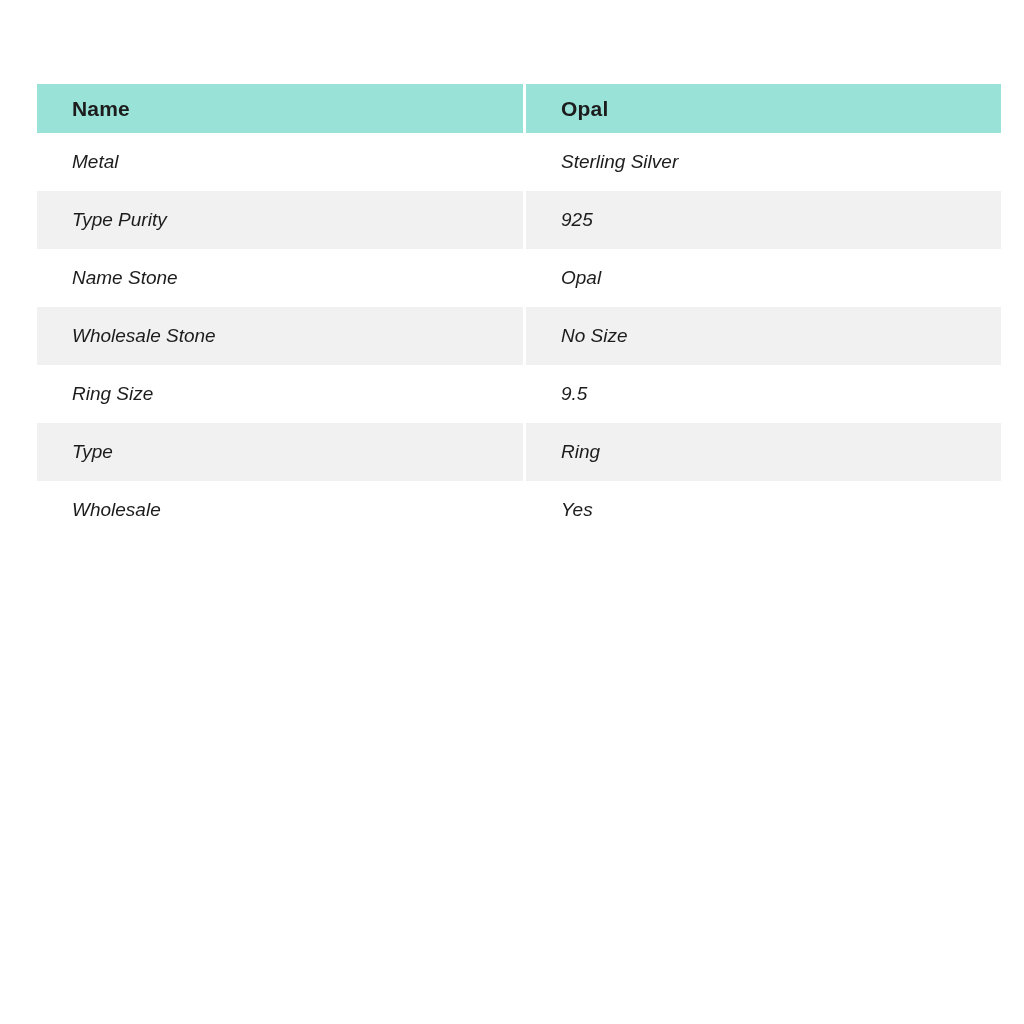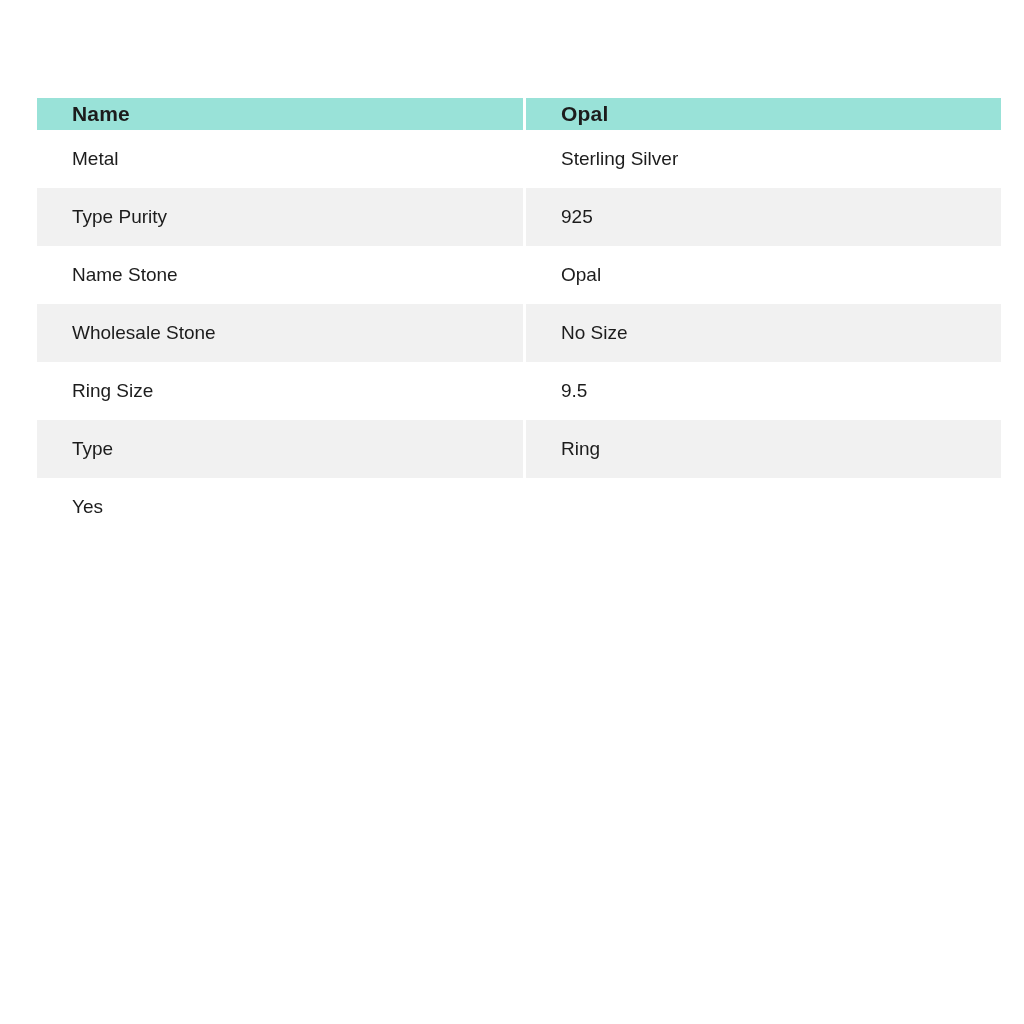--- a/index.html
+++ b/index.html
@@ -22,39 +22,40 @@
     left: 37px;
     top: 84px;
     width: 964px;
   }
   .row {
     display: grid;
     grid-template-columns: 486px 1fr;
     column-gap: 3px;
     width: 100%;
   }
-  .header-row { height: 32px; margin-top: 14px; }
+  .header-row { height: 49px; }
   .data-row { height: 58px; }
   .cell {
     display: flex;
     align-items: center;
     padding-left: 35px;
     overflow: hidden;
     white-space: nowrap;
   }
   .header-row .cell {
     background: var(--header-bg);
     font-size: 21px;
     font-weight: 700;
     letter-spacing: 0.2px;
   }
   .data-row .cell {
     background: #ffffff;
     font-size: 19px;
     font-weight: 400;
+    font-style: italic;
   }
   .data-row.alt .cell {
     background: var(--row-alt-bg);
   }
 </style>
 </head>
 <body>
 
 <div class="spec-table">
 
@@ -116,17 +117,20 @@
     <div class="cell">
       <span>Type</span>
     </div>
     <div class="cell">
       <span>Ring</span>
     </div>
   </div>
 
   <div class="row data-row">
     <div class="cell">
+      <span>Wholesale</span>
+    </div>
+    <div class="cell">
       <span>Yes</span>
     </div>
   </div>
 
 </div>
 
 </body></html>

